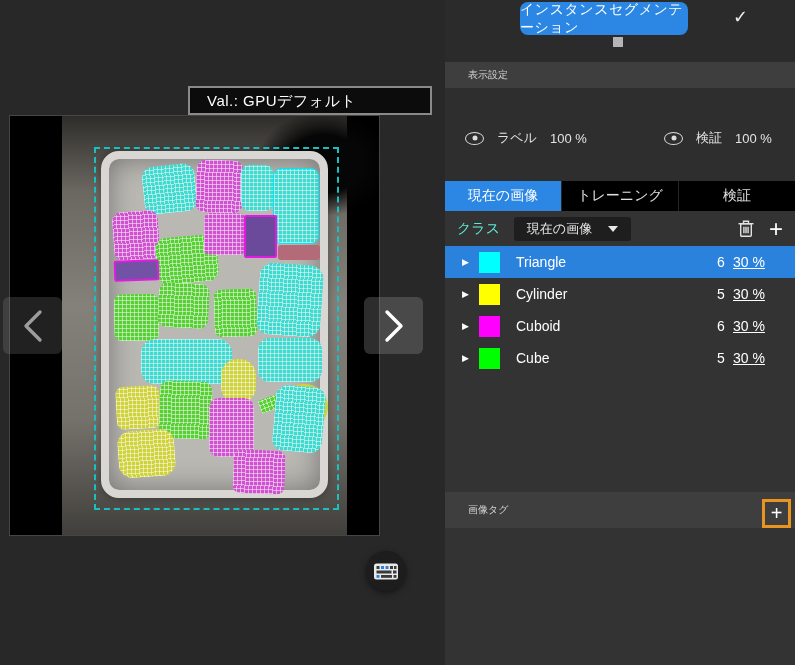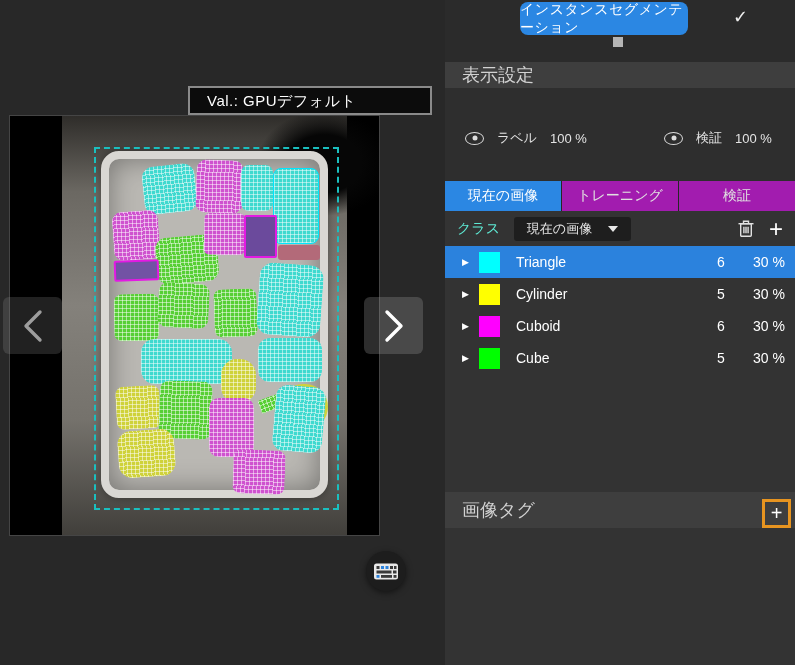--- a/index.html
+++ b/index.html
@@ -31,45 +31,45 @@
     box-shadow:0 2px 6px rgba(0,0,0,.5);display:flex;align-items:center;justify-content:center;}
 
   
   #panel{position:absolute;left:445px;top:0;width:350px;height:665px;background:#333333;}
   #panel-top{position:absolute;left:0;top:0;width:350px;height:62px;background:#2b2b2b;}
   #task-btn{position:absolute;left:75px;top:2px;width:168px;height:33px;border-radius:8px;background:#2b87e3;
     color:#fff;font-size:14px;display:flex;align-items:center;justify-content:center;letter-spacing:.5px;}
   #task-check{position:absolute;left:288px;top:6px;color:#eee;font-size:18px;font-weight:bold;}
   #task-anchor{position:absolute;left:168px;top:37px;width:10px;height:10px;background:#b5b5b5;}
   .section-bar{position:absolute;left:0;width:350px;height:26px;background:#3e3e3e;color:#d2d2d2;
-    font-size:18px;line-height:26px;padding-left:17px;}
+    font-size:10px;line-height:26px;padding-left:23px;}
   #display-bar{top:62px;}
   #opacity-band{position:absolute;left:0;top:88px;width:350px;height:93px;background:#2e2e2e;}
   .op-group{position:absolute;top:41px;display:flex;align-items:center;gap:13px;color:#e3e3e3;font-size:13px;}
   .eye{width:19px;height:13px;border:1.6px solid #ddd;border-radius:50%;position:relative;}
   .eye::after{content:'';position:absolute;left:50%;top:50%;transform:translate(-50%,-50%);
     width:5px;height:5px;border-radius:50%;background:#ddd;}
   #tabs{position:absolute;left:0;top:181px;width:350px;height:30px;display:flex;background:#262626;gap:1px;}
-  .tab{flex:1;background:#a21caf;color:#e0e0e0;font-size:14px;display:flex;align-items:center;justify-content:center;}
+  .tab{flex:1;background:#000000;color:#e0e0e0;font-size:14px;display:flex;align-items:center;justify-content:center;}
   .tab.active{background:#2b87e3;color:#fff;}
   #class-header{position:absolute;left:0;top:211px;width:350px;height:35px;background:#333;display:flex;align-items:center;}
   #class-title{color:#5eead4;font-size:14px;margin-left:12px;}
   #scope-dd{margin-left:14px;width:117px;height:24px;background:#1e1e1e;border-radius:3px;display:flex;
     align-items:center;justify-content:center;gap:16px;color:#e8e8e8;font-size:13px;}
   .caret-down{width:0;height:0;border-left:5px solid transparent;border-right:5px solid transparent;border-top:6px solid #e8e8e8;}
   #class-actions{margin-left:auto;display:flex;align-items:center;gap:15px;margin-right:12px;}
   #add-class{color:#fff;font-size:24px;font-weight:400;line-height:20px;}
   #class-list{position:absolute;left:0;top:246px;width:350px;}
   .class-row{height:32px;display:flex;align-items:center;color:#fff;font-size:14px;}
   .class-row.selected{background:#2b82dd;}
   .expander{width:10px;margin-left:17px;color:#fff;font-size:9px;}
   .swatch{width:21px;height:21px;margin-left:7px;}
   .cname{margin-left:16px;flex:1;}
   .ccount{width:24px;text-align:center;}
-  .cpct{width:62px;text-align:right;padding-right:10px;}
+  .cpct{width:62px;padding-right:10px;text-decoration:underline;}
   #tags-bar{top:492px;height:36px;line-height:36px;background:#3e3e3e;}
   #add-tag-btn{position:absolute;left:317px;top:499px;width:29px;height:29px;border:3px solid #e79420;
     background:#3e3e3e;color:#fff;font-size:20px;display:flex;align-items:center;justify-content:center;}
 </style>
 </head>
 <body>
 
 <div id="app">
 
   <div id="viewer">

